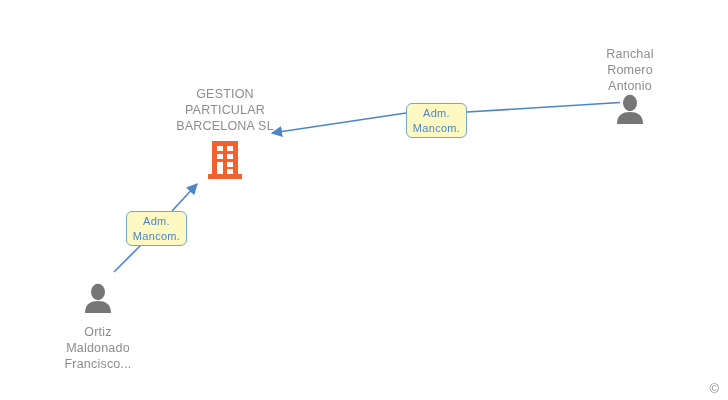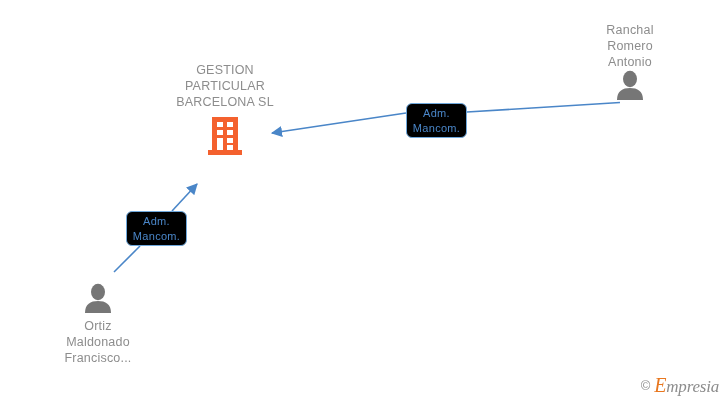--- a/index.html
+++ b/index.html
@@ -29,20 +29,21 @@
   
   .node-label {
     position: absolute;
     color: #8d8d8d;
     font-size: 12.5px;
     line-height: 16px;
     text-align: center;
     letter-spacing: 0.2px;
     white-space: pre-line;
     user-select: none;
+    margin-top: 24px;
   }
 
   
   #company-node {
     position: absolute;
     left: 150px;
     top: 62px;
     width: 150px;
     text-align: center;
   }
@@ -63,21 +64,21 @@
   .person-icon-wrap {
     display: flex;
     justify-content: center;
   }
 
   
   .rel-box {
     position: absolute;
     border: 1.3px solid #6fa8dc;
     border-radius: 6px;
-    background: #000000;
+    background: #fef9c3;
     color: #4a86c8;
     font-size: 11px;
     line-height: 15px;
     text-align: center;
     letter-spacing: 0.3px;
     display: flex;
     flex-direction: column;
     align-items: center;
     justify-content: center;
     white-space: pre-line;
@@ -167,29 +168,28 @@
     </div>
   </div>
 
   <div class="person-node" id="person-node-1">
     <div class="person-icon-wrap">
       <svg width="28" height="30" viewBox="0 0 28 30">
         <ellipse cx="14" cy="9" rx="7" ry="8.2" fill="#767676"></ellipse>
         <path d="M 1 30 C 1 21 6.5 18 14 18 C 21.5 18 27 21 27 30 Z" fill="#767676"></path>
       </svg>
     </div>
-    <div class="node-label" style="position:static;width:100%;margin-top:5px;">Ortiz
+    <div class="node-label" style="position:static;width:100%;margin-top:11px;">Ortiz
 Maldonado
 Francisco...</div>
   </div>
 
   <div class="rel-box" id="rel-box-0">Adm.
 Mancom.</div>
 
   <div class="rel-box" id="rel-box-1">Adm.
 Mancom.</div>
 
   <div id="watermark">
     <span id="watermark-copyright">©</span>
-    <span id="watermark-brand"><span id="watermark-brand-initial">E</span><span>mpresia</span></span>
   </div>
 
 </div>
 
 </body></html>

